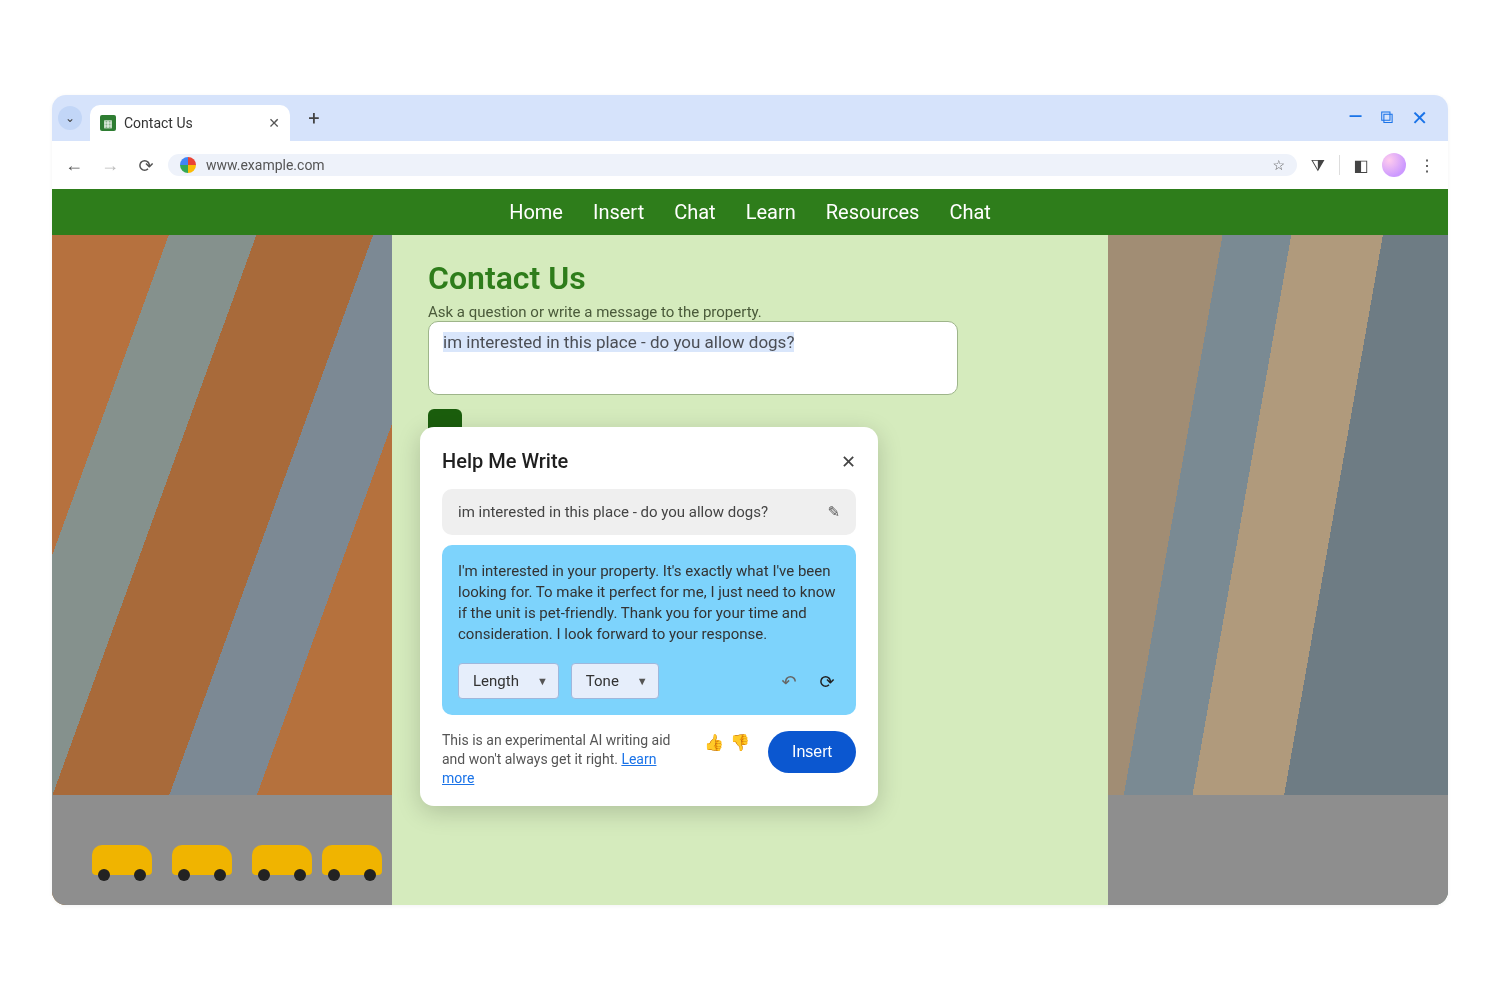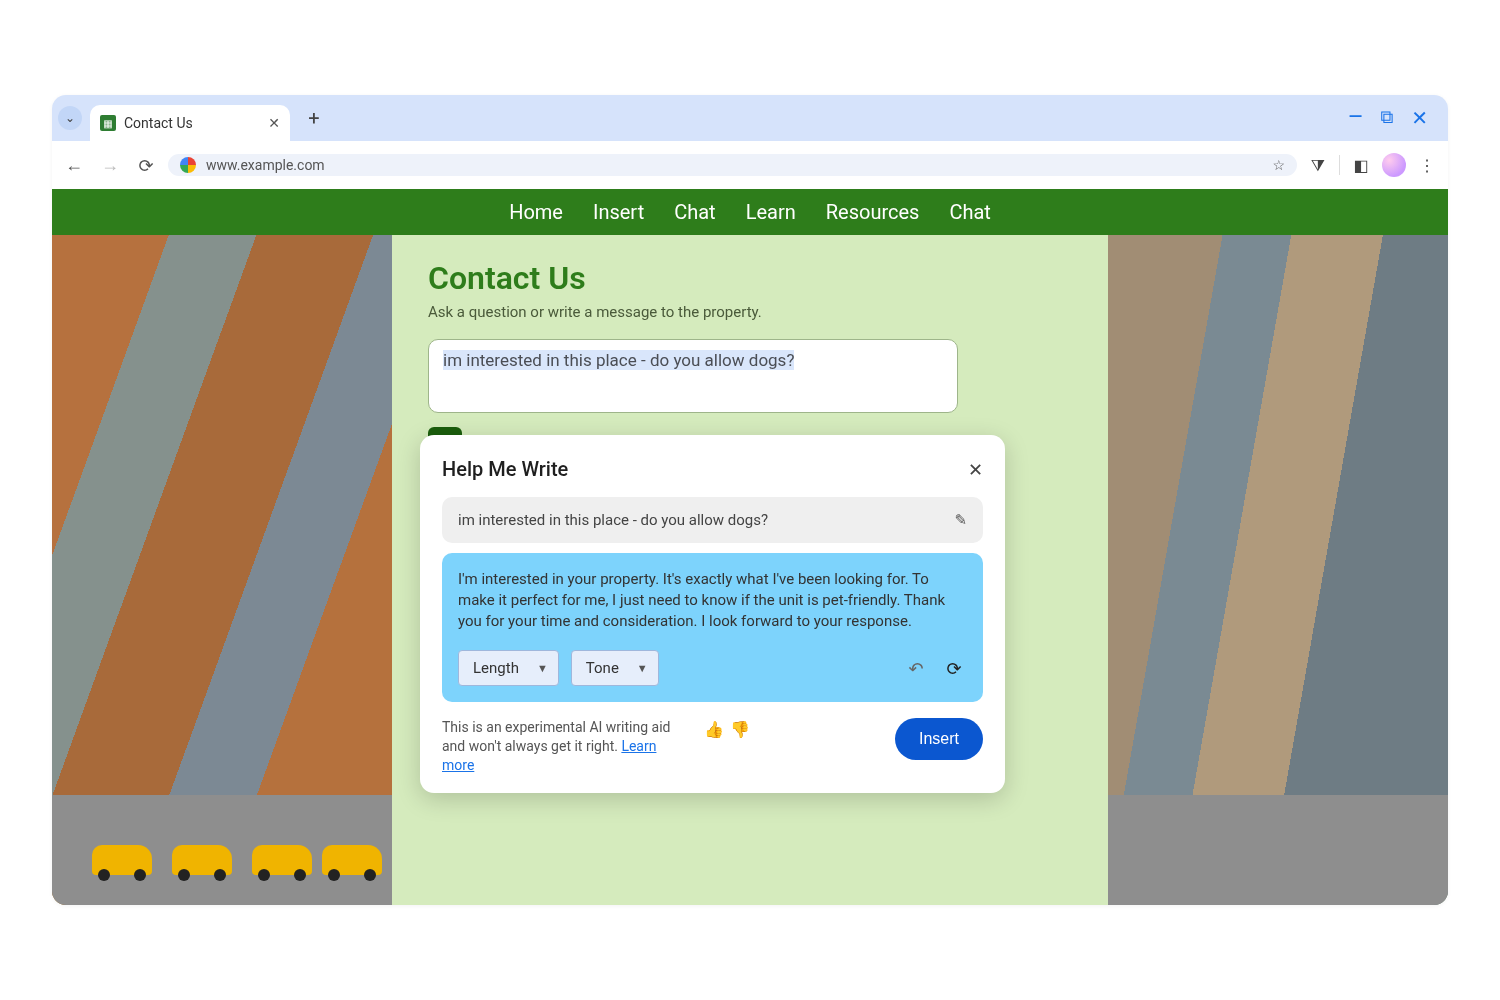--- a/index.html
+++ b/index.html
@@ -138,41 +138,41 @@
   }
   .sitebar a { color:#fff; font-size:20px; text-decoration:none;}
   .content {
     position:absolute;
     left:340px; right:340px; top:46px; bottom:0;
     background:#d5ebbd;
     padding: 24px 36px;
     z-index:4;
   }
   .content h1 { color:#2e7d1b; font-size:32px; font-weight:600; margin-bottom:6px;}
-  .content .sub { color:#4a5a3a; font-size:15px; margin-bottom:18px;}
+  .content .sub { color:#4a5a3a; font-size:15px; }
   .msgbox {
     width: 100%; max-width:530px; height:74px;
     border:1px solid #9eb58a;
     border-radius:10px;
     background:#fff;
     padding: 10px 14px;
     font-size:17px; color:#4b4e55;
   }
   .msgbox span { background:#d9e6fb; }
   .send-stub {
     margin-top:14px;
     width:34px; height:36px;
     background:#1b5e0d;
     border-radius:6px;
   }
   
   .hmw {
     position:absolute;
-    top: 200px; left: 28px;
-    width: 585px;
+    top: 192px; left: 28px;
+    width: 458px;
     background:#fff;
     border-radius:14px;
     box-shadow: 0 6px 24px rgba(0,0,0,.18);
     padding: 22px 22px 18px 22px;
     z-index:10;
   }
   .hmw-head { display:flex; align-items:center; margin-bottom:16px;}
   .hmw-head h2 { font-size:20px; font-weight:500; color:#1f1f1f;}
   .hmw-close { margin-left:auto; font-size:18px; color:#444;}
   .prompt-row {

